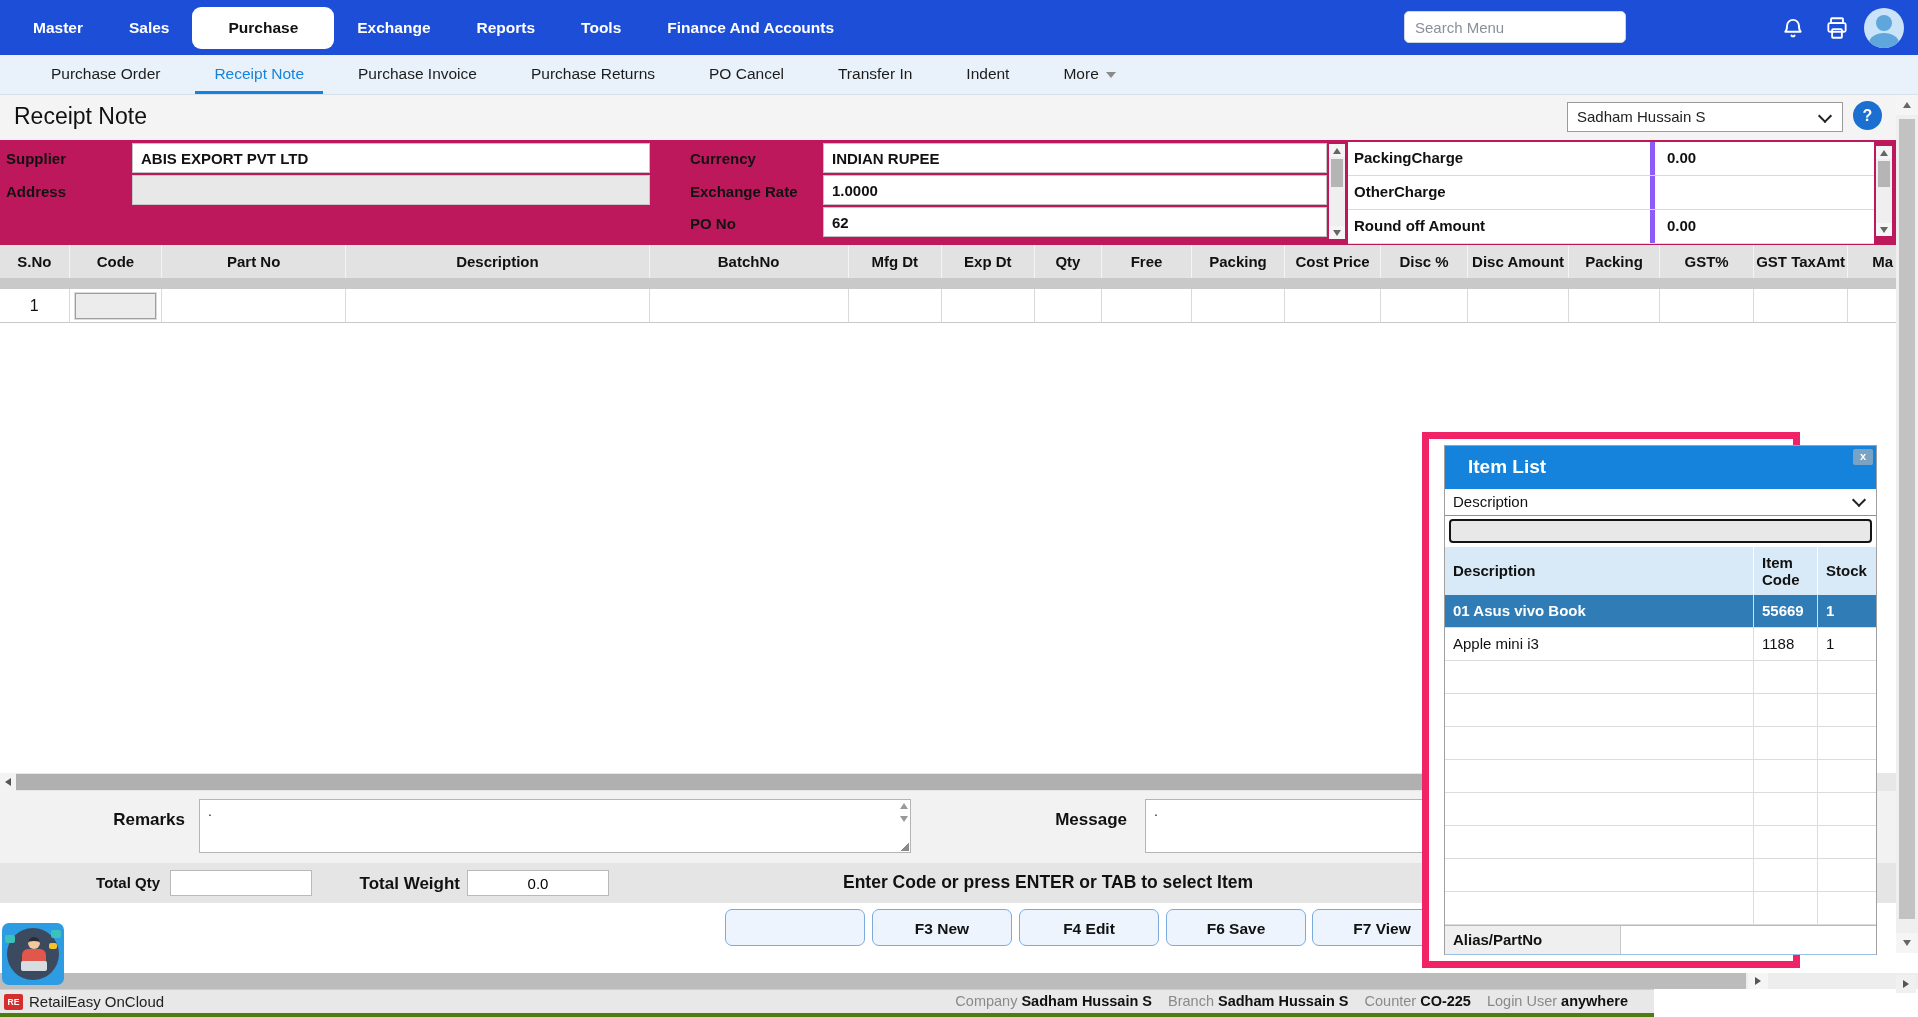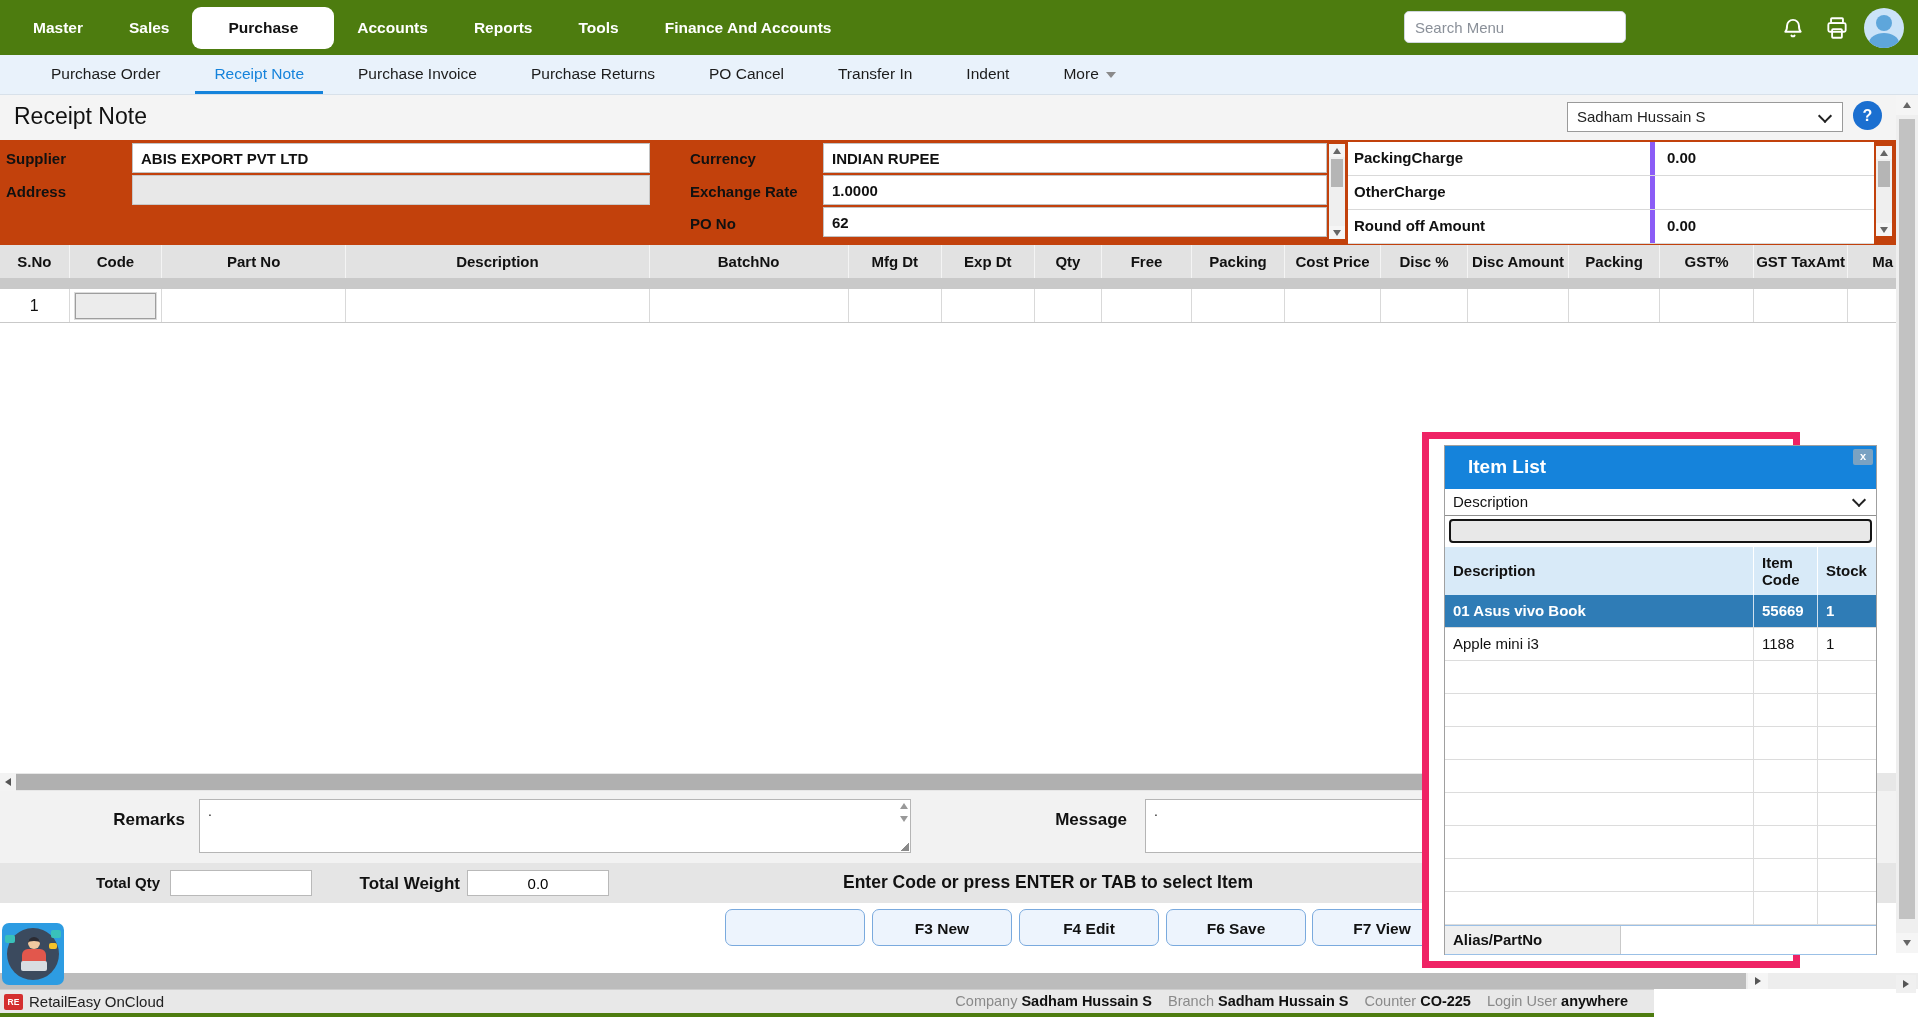--- a/index.html
+++ b/index.html
@@ -1,19 +1,19 @@
 <!DOCTYPE html>
 <html><head>
 <meta charset="utf-8">
 <style>
   html,body{margin:0;padding:0;background:#888;}
   .screen{position:relative;width:1918px;height:1017px;background:#fff;overflow:hidden;
           font-family:"Liberation Sans",sans-serif;color:#111;}
   
-  .topnav{position:absolute;left:0;top:0;width:1918px;height:55px;background:#4d7c0f;display:flex;align-items:center;}
+  .topnav{position:absolute;left:0;top:0;width:1918px;height:55px;background:#1d4ed8;display:flex;align-items:center;}
   .tn-items{display:flex;align-items:center;height:55px;padding-left:10px;}
   .tn-item{color:#fff;font-weight:700;font-size:15.5px;padding:0 23px;line-height:55px;cursor:pointer;white-space:nowrap;}
   .tn-item.active{background:#fff;color:#111;border-radius:9px;line-height:normal;padding:12px 36px;}
   .tn-search{position:absolute;left:1404px;top:11px;width:222px;height:32px;border:1px solid #cfd6dd;border-radius:5px;
              font-family:inherit;font-size:15px;padding:8px 10px;color:#333;box-sizing:border-box;outline:none;}
   .tn-search::placeholder{color:#8a9099;}
   .tn-icon{position:absolute;top:15px;width:26px;height:26px;cursor:pointer;}
   .avatar{position:absolute;left:1864px;top:8px;width:40px;height:40px;border-radius:50%;background:#cbe3f8;overflow:hidden;cursor:pointer;}
   .avatar .head{position:absolute;left:12px;top:7px;width:16px;height:16px;border-radius:50%;background:#5ea6db;}
   .avatar .body{position:absolute;left:5px;top:25px;width:30px;height:20px;border-radius:50% 50% 0 0;background:#5ea6db;}
@@ -24,21 +24,21 @@
   .sn-item.active::after{content:"";position:absolute;left:8px;right:8px;bottom:0;height:3px;background:#1583db;}
   .caret-down{display:inline-block;width:0;height:0;border-left:5px solid transparent;border-right:5px solid transparent;border-top:6px solid #8a8a8a;margin-left:7px;vertical-align:middle;}
   
   .titlebar{position:absolute;left:0;top:95px;width:1918px;height:45px;background:#f4f4f4;}
   .page-title{position:absolute;left:14px;top:8px;font-size:23px;color:#111;}
   .user-select{position:absolute;left:1567px;top:7px;width:276px;height:30px;background:#fff;border:1px solid #9a9a9a;box-sizing:border-box;cursor:pointer;}
   .user-select .txt{position:absolute;left:9px;top:5px;font-size:15px;color:#222;}
   .chev{position:absolute;right:12px;top:8px;width:8px;height:8px;border-right:2px solid #222;border-bottom:2px solid #222;transform:rotate(45deg);}
   .help-btn{position:absolute;left:1853px;top:6px;width:29px;height:29px;border-radius:50%;background:#1b6fd0;color:#fff;
             font-weight:700;font-size:16px;text-align:center;line-height:29px;cursor:pointer;}
-  .formarea{position:absolute;left:0;top:140px;width:1918px;height:105px;background:#c2410c;}
+  .formarea{position:absolute;left:0;top:140px;width:1918px;height:105px;background:#be185d;}
   .flabel{position:absolute;font-size:15px;font-weight:600;color:#111;}
   .finput{position:absolute;height:30px;background:#fff;border:1px solid #c2c2c2;box-sizing:border-box;
           font-family:inherit;font-size:15px;font-weight:600;padding:0 8px;color:#111;outline:none;}
   .finput.gray{background:#e8e8e8;border-color:#c8c8c8;}
   
   .charges{position:absolute;left:1348px;top:2px;width:526px;}
   .charge-row{display:flex;height:33px;background:#fff;border-bottom:1px solid #d9d9d9;}
   .charge-label{width:307px;font-size:15px;font-weight:600;padding:7px 0 0 6px;box-sizing:border-box;border-right:5px solid #8b5cf6;}
   .charge-value{flex:1;font-size:15px;font-weight:600;padding:7px 0 0 12px;box-sizing:border-box;}
   
@@ -124,21 +124,21 @@
 </head>
 <body>
 
 <div class="screen">
 
   <div class="topnav">
     <div class="tn-items" id="topnavItems">
         <div class="tn-item">Master</div>
         <div class="tn-item">Sales</div>
         <div class="tn-item active">Purchase</div>
-        <div class="tn-item">Accounts</div>
+        <div class="tn-item">Exchange</div>
         <div class="tn-item">Reports</div>
         <div class="tn-item">Tools</div>
         <div class="tn-item">Finance And Accounts</div>
       </div>
     <input class="tn-search" placeholder="Search Menu" style="">
     <svg class="tn-icon" style="left:1780px" viewBox="0 0 24 24" fill="none" stroke="#fff" stroke-width="1.8" stroke-linecap="round" stroke-linejoin="round">
       <path d="M6.5 10a5.5 5.5 0 1 1 11 0c0 4 1.6 5.4 1.6 5.4H4.9S6.5 14 6.5 10z"></path>
         <path d="M10.6 19a1.7 1.7 0 0 0 2.8 0"></path>
     </svg>
     <svg class="tn-icon" style="left:1824px" viewBox="0 0 24 24" fill="none" stroke="#fff" stroke-width="1.7" stroke-linejoin="round">

